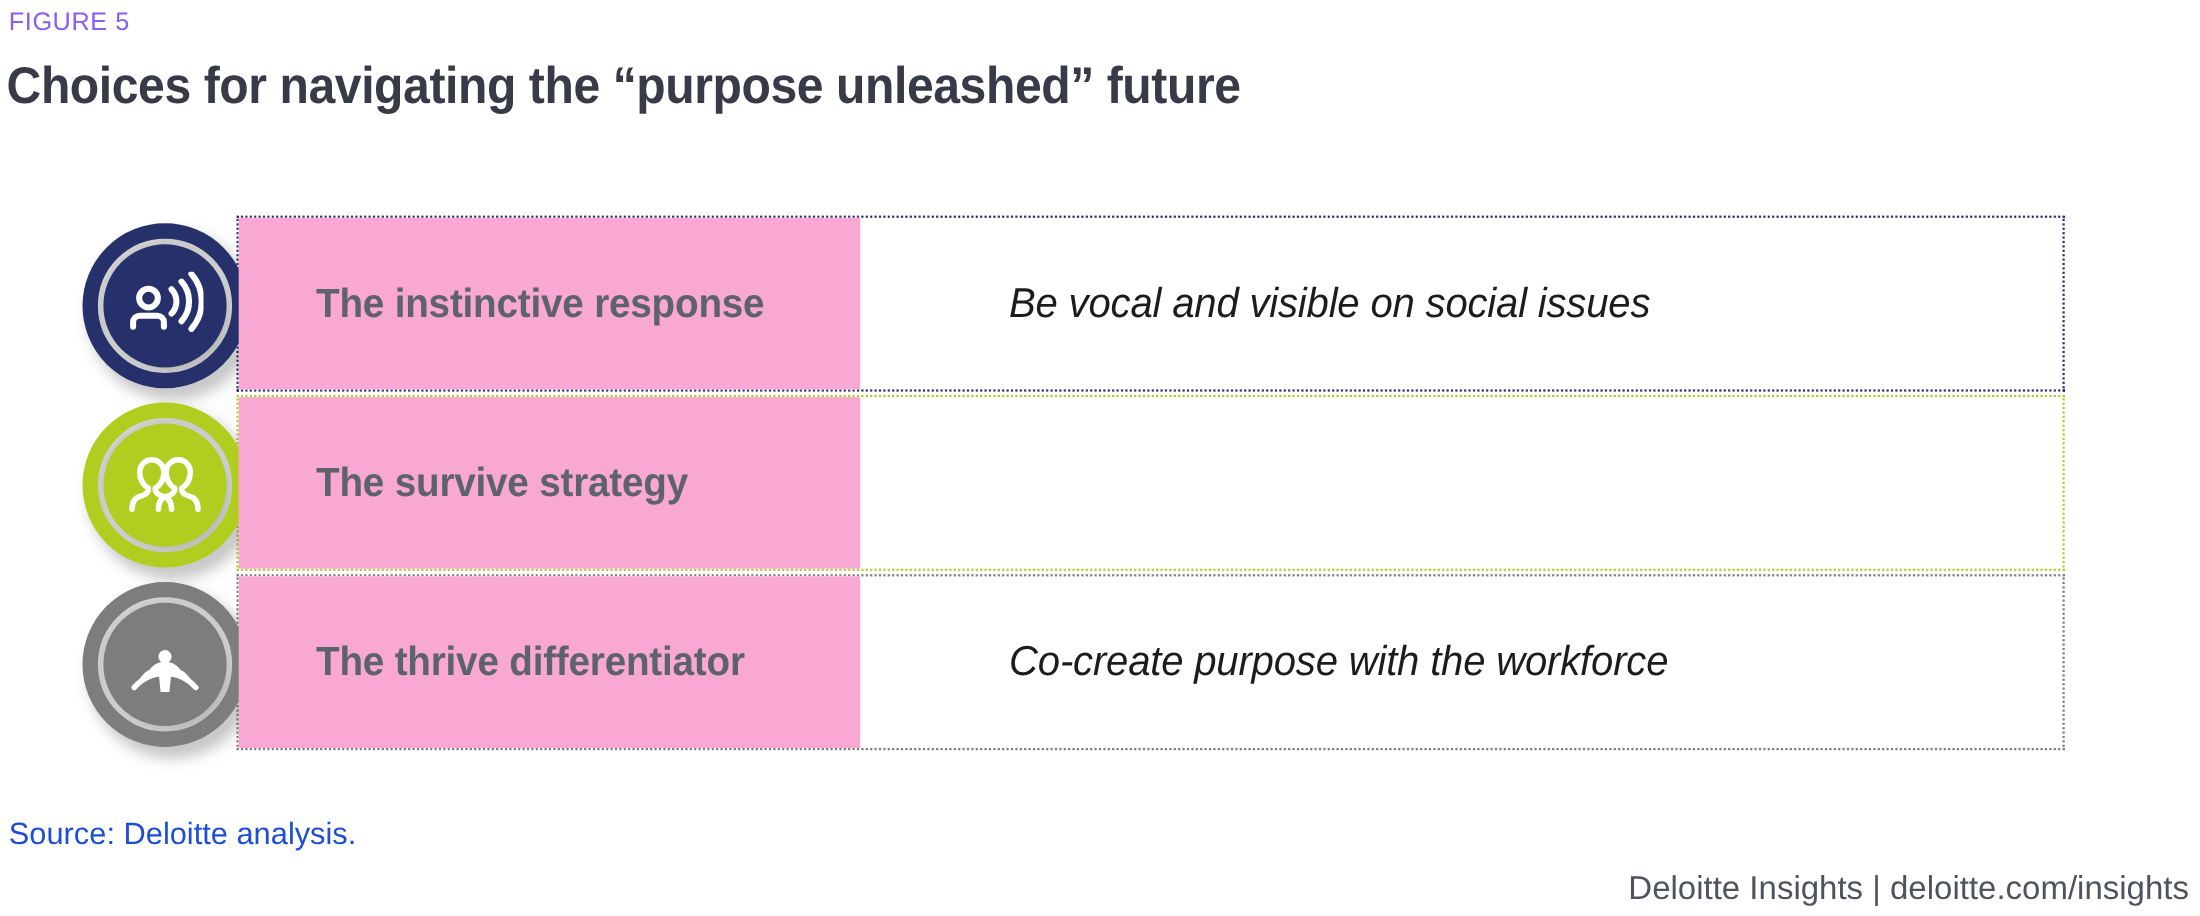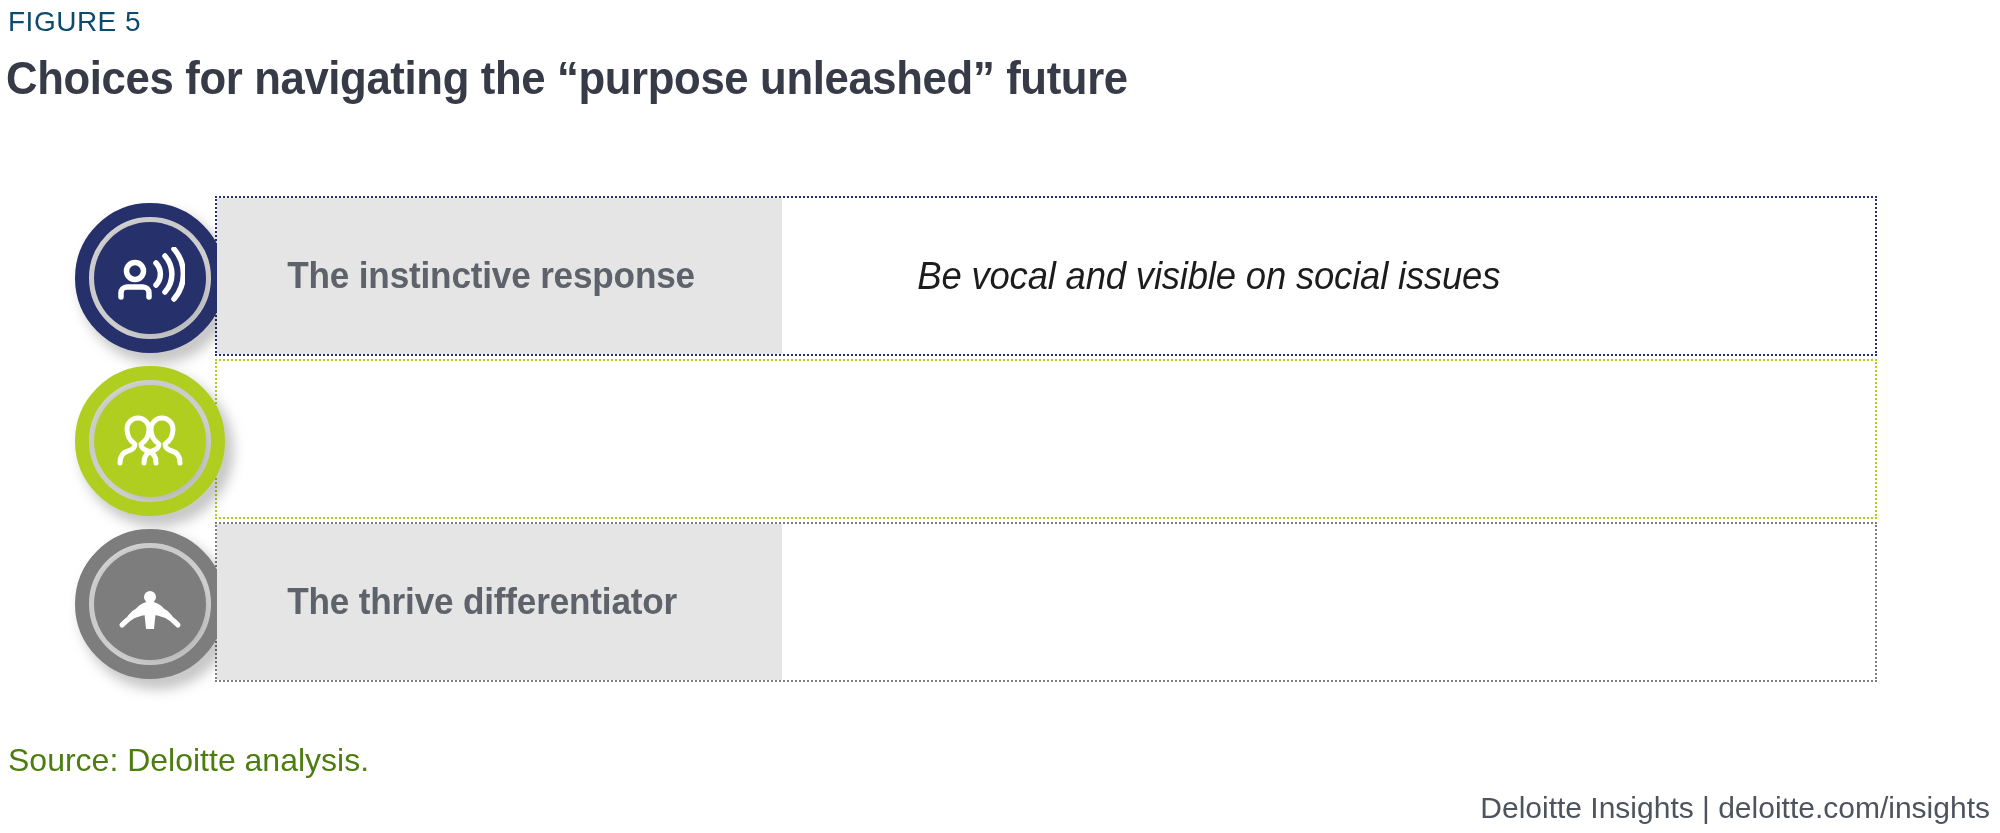--- a/index.html
+++ b/index.html
@@ -20,23 +20,23 @@
     width: 2000px;
     height: 833px;
     box-sizing: border-box;
   }
 
   
   .fig-label {
     position: absolute;
     left: 8px;
     top: 6px;
-    font-size: 28px;
+    font-size: 23px;
     letter-spacing: 0.5px;
-    color: #0c4a6e;
+    color: #8b5cf6;
     font-weight: 400;
     white-space: nowrap;
   }
 
   .fig-title {
     position: absolute;
     left: 6px;
     top: 50px;
     font-size: 47px;
     font-weight: 700;
@@ -66,21 +66,21 @@
 
   .row + .row { margin-top: 3px; }
 
   
   .cell-label {
     position: absolute;
     left: 0;
     top: 0;
     width: 565px;
     height: 100%;
-    background: #e5e5e5;
+    background: #f9a8d4;
     display: flex;
     align-items: center;
     box-sizing: border-box;
   }
 
   .label-text {
     padding-left: 74px;
     font-size: 37px;
     font-weight: 700;
     color: #5e636b;
@@ -153,22 +153,22 @@
 
   .navy  { color: #26306b; }
   .green { color: #b0ce20; }
   .grey  { color: #7d7d7d; }
 
   
   .source {
     position: absolute;
     left: 8px;
     top: 742px;
-    font-size: 32px;
-    color: #4d7c0f;
+    font-size: 28px;
+    color: #1d4ed8;
     font-weight: 400;
     white-space: nowrap;
   }
   .credit {
     position: absolute;
     right: 10px;
     top: 791px;
     font-size: 30px;
     font-weight: 400;
     color: #4e545e;
@@ -210,38 +210,44 @@
     <div class="row r2">
       <div class="icon-badge green">
         <span class="icon-ring"></span>
         <span class="icon-core">
           <svg width="68" height="56" viewBox="0 0 68 56" fill="none" stroke="#ffffff" stroke-width="5" stroke-linecap="round" stroke-linejoin="round">
             <path d="M4 50 q0 -10 8 -12 q7 -2 7 -7 q-8 -5 -8 -15 a11 11 0 0 1 22 0 q0 10 -8 15 q0 5 7 7 q8 2 8 12"></path>
             <path d="M28 50 q0 -10 8 -12 q7 -2 7 -7 q-8 -5 -8 -15 a11 11 0 0 1 22 0 q0 10 -8 15 q0 5 7 7 q8 2 8 12"></path>
           </svg>
         </span>
       </div>
+      <div class="cell-label">
+        <span class="label-text">The survive strategy</span>
+      </div>
     </div>
 
     <div class="row r3">
       <div class="icon-badge grey">
         <span class="icon-ring"></span>
         <span class="icon-core">
           <svg width="66" height="62" viewBox="0 0 66 62" fill="none" stroke="#ffffff" stroke-width="5" stroke-linecap="round" stroke-linejoin="round">
             <circle cx="33" cy="24" r="6" fill="#ffffff" stroke="none"></circle>
             <path d="M27 36 q6 -4 12 0 l-2 20 h-8 z" fill="#ffffff" stroke="none"></path>
             <path d="M22 36 a15 15 0 0 1 22 0"></path>
             <path d="M13 44 a26 26 0 0 1 40 0"></path>
             <path d="M5 52 a37 37 0 0 1 56 0"></path>
           </svg>
         </span>
       </div>
       <div class="cell-label">
         <span class="label-text">The thrive differentiator</span>
       </div>
+      <div class="cell-desc">
+        <span class="desc-text">Co-create purpose with the workforce</span>
+      </div>
     </div>
 
   </div>
 
   <div class="source">Source: Deloitte analysis.</div>
 
   <div class="credit">Deloitte Insights | deloitte.com/insights</div>
 
 </div>
 

